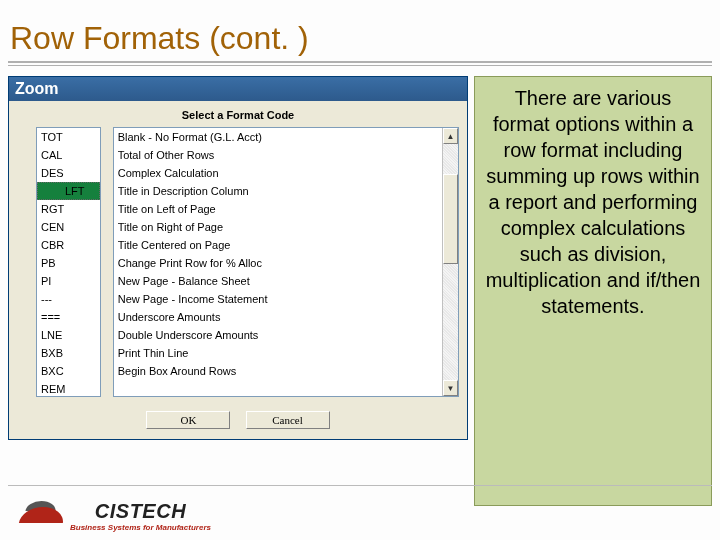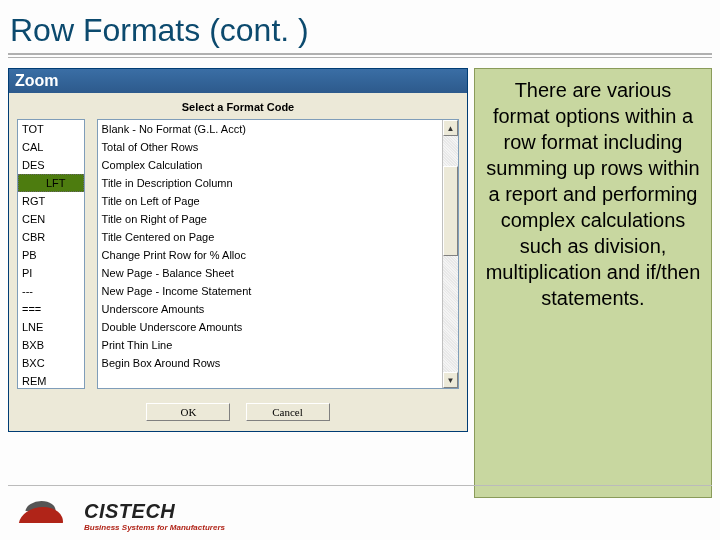--- a/index.html
+++ b/index.html
@@ -1,40 +1,40 @@
 <!DOCTYPE html>
 <html><head>
 <meta charset="utf-8">
 <style>
   * { box-sizing: border-box; margin: 0; padding: 0; }
   body { width: 720px; height: 540px; font-family: Arial, sans-serif; background: #fdfdfd; overflow: hidden; }
   .slide { width: 100%; height: 100%; position: relative; }
-  .title { color: #0c4a6e; font-size: 32px; font-weight: normal; padding: 12px 10px 4px; font-family: "Trebuchet MS", Arial, sans-serif; }
+  .title { color: #a16207; font-size: 32px; font-weight: normal; padding: 20px 10px 4px; font-family: "Trebuchet MS", Arial, sans-serif; }
   .hr1 { border: none; border-top: 2px solid #b0b0b0; margin: 0 8px; }
   .hr2 { border: none; border-top: 1px solid #b0b0b0; margin: 2px 8px 6px; }
   .content { display: flex; padding: 4px 8px 0; }
   .dialog-wrap { flex: 0 0 460px; }
   .dialog { border: 1px solid #003c74; background: #ece9d8; font-family: Tahoma, sans-serif; font-size: 11px; width: 460px; }
   .dialog-titlebar { background: linear-gradient(#3a6ea5, #2d5a8c); color: #fff; padding: 3px 6px; font-weight: bold; font-size: 16px; }
   .dialog-head { text-align: center; padding: 8px 0 6px; font-weight: bold; color: #000; }
-  .lists { display: flex; padding: 0 8px 8px; gap: 12px; }
+  .lists { display: flex; padding: 0 8px 8px; gap: 12px; margin-left: 19px; }
   .listbox { background: #fff; border: 1px solid #7f9db9; height: 270px; overflow: hidden; position: relative; }
   .lb-codes { width: 75px; }
   .lb-descs { width: 403px; display: flex; }
   .lb-inner { flex: 1; overflow: hidden; }
   .row { padding: 1px 4px; line-height: 16px; white-space: nowrap; color: #000; }
-  .row.sel { background: #4d7c0f; outline: 1px dotted #666; outline-offset: -1px; padding-left: 28px; }
+  .row.sel { background: #15803d; outline: 1px dotted #666; outline-offset: -1px; padding-left: 28px; }
   .scrollbar { width: 16px; background: #ece9d8; border-left: 1px solid #c0c0c0; display: flex; flex-direction: column; }
   .sb-btn { height: 16px; background: #ece9d8; border: 1px solid #fff; border-right-color: #808080; border-bottom-color: #808080; display: flex; align-items: center; justify-content: center; font-size: 8px; color: #333; }
   .sb-track { flex: 1; background: repeating-linear-gradient(45deg,#e8e8e8,#e8e8e8 1px,#f4f4f4 1px,#f4f4f4 2px); position: relative; }
   .sb-thumb { position: absolute; left: 0; right: 0; top: 30px; height: 90px; background: #ece9d8; border: 1px solid #fff; border-right-color: #808080; border-bottom-color: #808080; }
   .btns { text-align: center; padding: 6px 0 10px; }
   .btn { font-family: Tahoma; font-size: 11px; padding: 2px 0; width: 84px; background: #ece9d8; border: 1px solid #808080; border-top-color: #fff; border-left-color: #fff; margin: 0 6px; }
   .caption { flex: 1; background: #c8d7a0; border: 1px solid #8a9b5a; padding: 8px 10px; font-size: 20px; line-height: 1.3; font-family: "Trebuchet MS", Arial, sans-serif; margin-left: 6px; height: 430px; text-align: center; }
-  .logo { position: absolute; bottom: 8px; left: 20px; display: flex; align-items: center; gap: 20px; }
+  .logo { position: absolute; bottom: 8px; left: 20px; display: flex; align-items: center; gap: 6px; text-align: center; }
   .logo-mark { width: 44px; height: 30px; position: relative; }
   .swoosh { position: absolute; width: 44px; height: 16px; background: #b02418; border-radius: 50% 50% 0 0 / 100% 100% 0 0; top: 6px; transform: skewX(-8deg); }
   .swoosh2 { position: absolute; width: 30px; height: 10px; background: #555; border-radius: 50% 50% 0 0 / 100% 100% 0 0; top: 0; left: 6px; transform: skewX(-6deg); }
   .logo-text { font-family: Arial Black, Arial; font-weight: 900; font-size: 20px; color: #222; font-style: italic; letter-spacing: 0.5px; }
   .logo-sub { font-size: 8px; color: #b02418; font-weight: bold; font-style: italic; }
   .hr-bottom { position: absolute; bottom: 54px; left: 8px; right: 8px; border: none; border-top: 1px solid #bbb; }
 </style>
 </head>
 <body>
 

